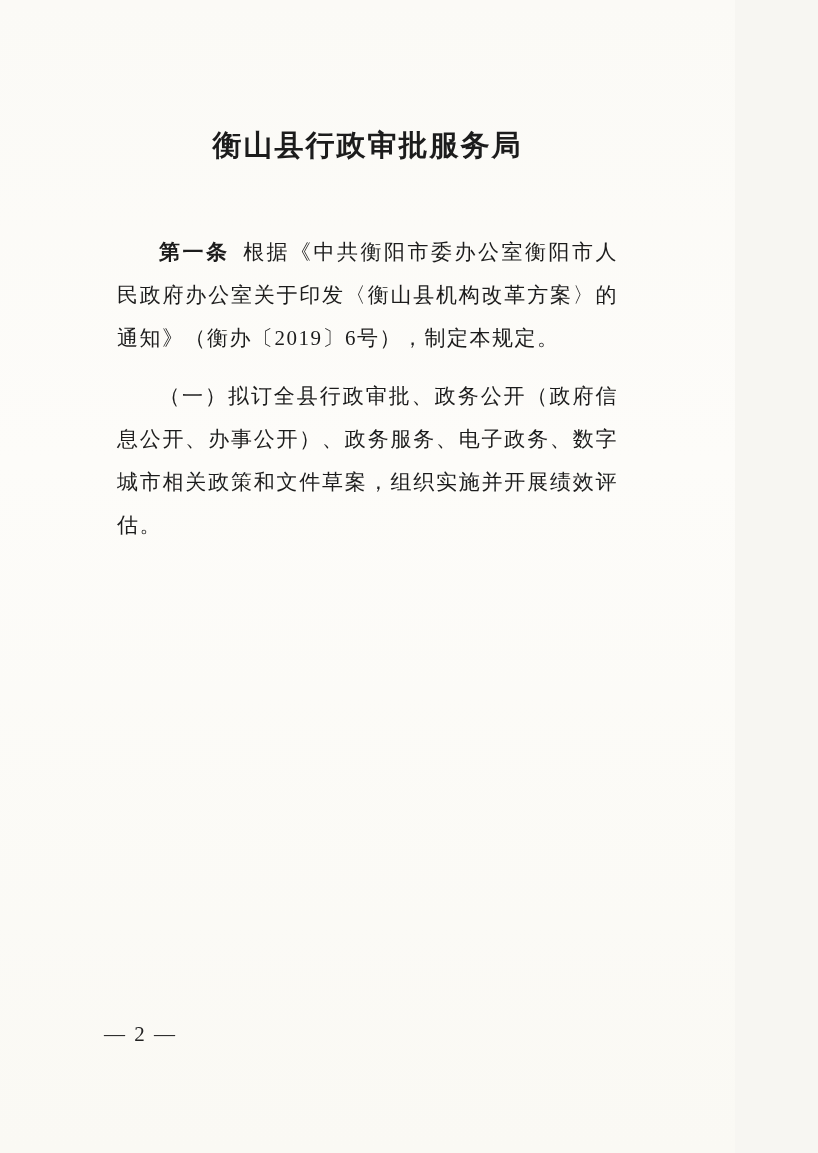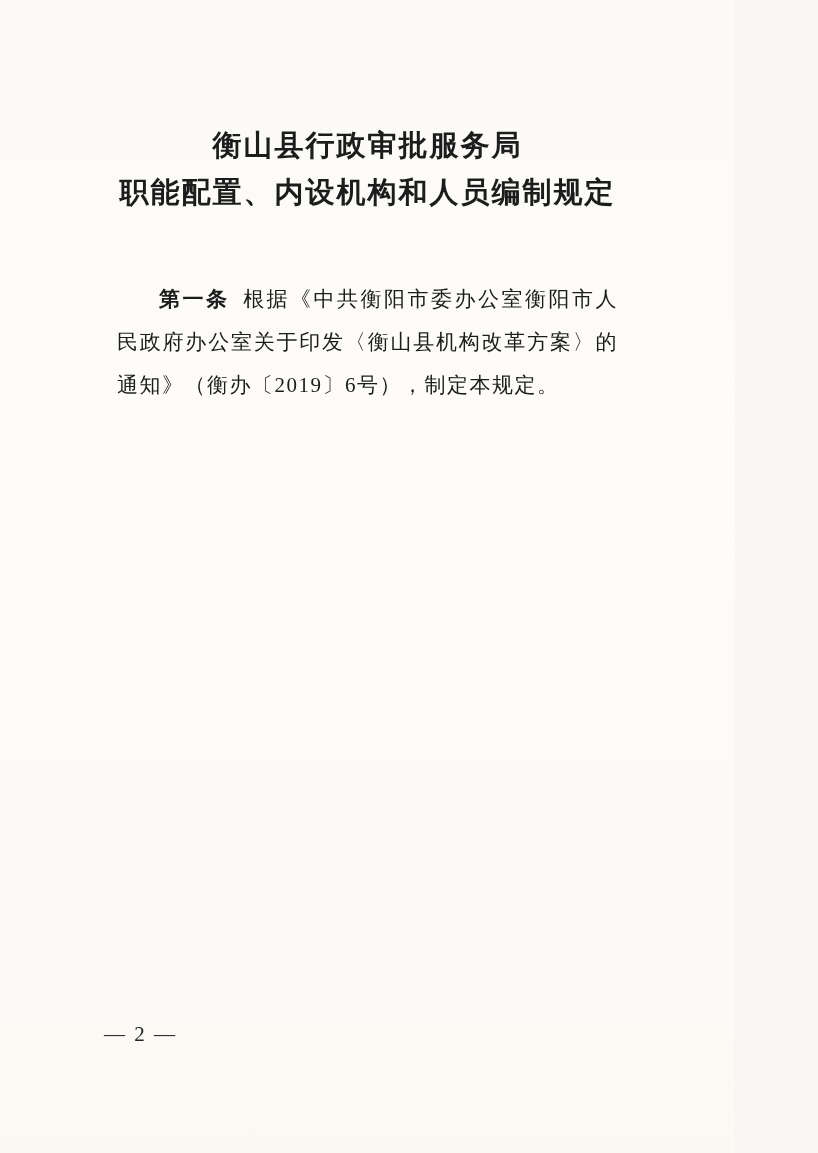--- a/index.html
+++ b/index.html
@@ -56,30 +56,32 @@
     color: #222;
   }
 </style>
 </head>
 <body>
 
 <div class="page">
 
   <h1 class="title">
     <span class="title-line">衡山县行政审批服务局</span>
-    <span class="title-line">职能配置、内设机构和人员编制规定</span>
   </h1>
 
   <div class="body-text">
 
     <p class="para">
       <span class="lead">第一条</span><span>根据《中共衡阳市委办公室衡阳市人民政府办公室关于印发〈衡山县机构改革方案〉的通知》（衡办〔2019〕6号），制定本规定。</span>
     </p>
 
 
 
+    <p class="para">
+      <span>（一）拟订全县行政审批、政务公开（政府信息公开、办事公开）、政务服务、电子政务、数字城市相关政策和文件草案，组织实施并开展绩效评估。</span>
+    </p>
 
 
   </div>
 
   <div class="page-number">— 2 —</div>
 
 </div>
 
 </body></html>

